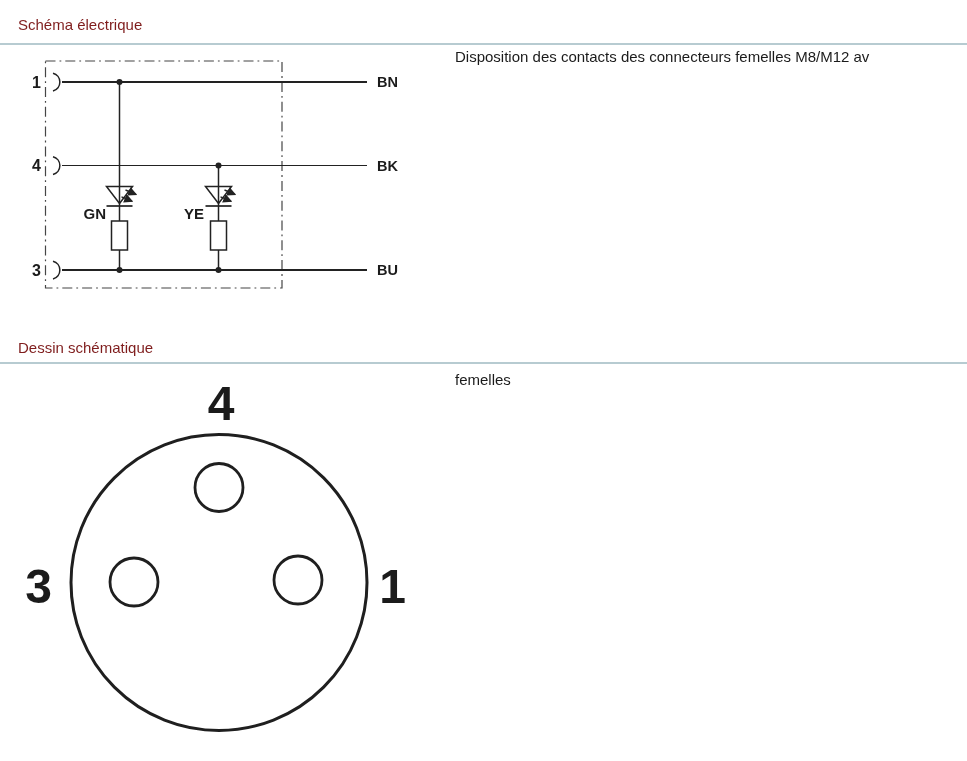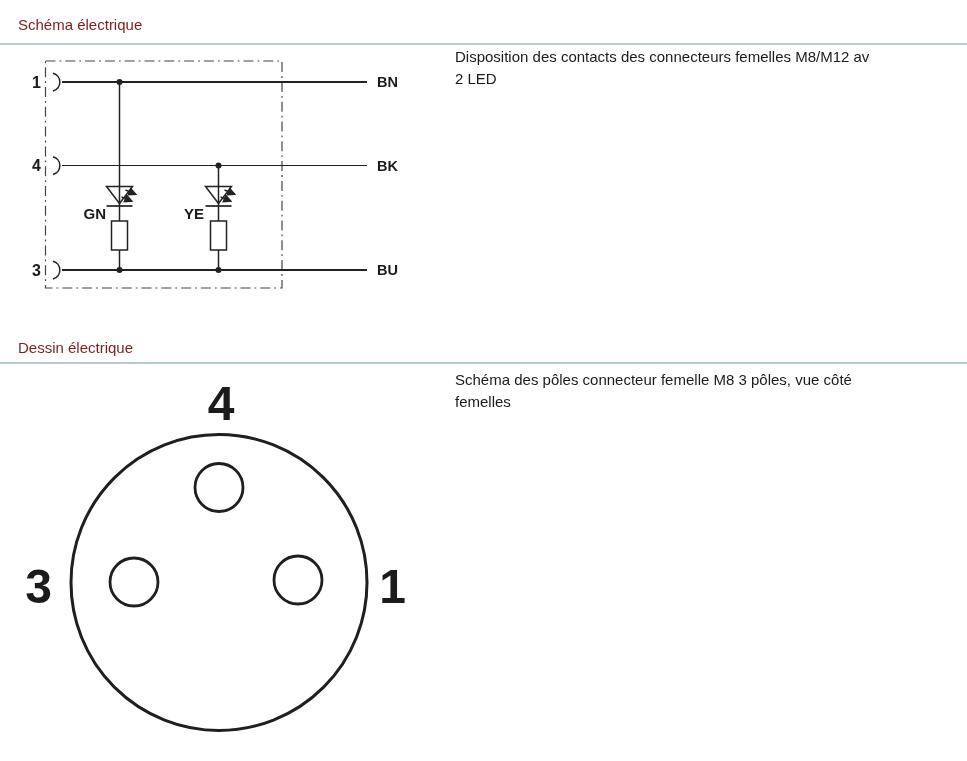--- a/index.html
+++ b/index.html
@@ -57,21 +57,20 @@
 </head>
 <body>
 
 <div class="page">
 
   <div class="section-heading heading-1">Schéma électrique</div>
   <div class="divider divider-1"></div>
 
   <div class="caption caption-1">
     <div>Disposition des contacts des connecteurs femelles M8/M12 av</div>
-    <div>2 LED</div>
   </div>
 
   <svg class="diagram-svg circuit-svg" width="440" height="320" viewBox="0 0 440 320">
     <defs>
       <marker id="ah" viewBox="0 0 10 10" refX="8.5" refY="5" markerWidth="6.5" markerHeight="6.5" orient="auto">
         <path d="M0,0 L10,5 L0,10 z" fill="#222222"></path>
       </marker>
     </defs>
 
     <rect x="45.5" y="61" width="236.5" height="227" fill="none" stroke="#454545" stroke-width="1.2" stroke-dasharray="10 4 1.8 4"></rect>
@@ -110,25 +109,24 @@
     <text x="41" y="275.5" text-anchor="end" class="schem-label pin-num">3</text>
 
     <text x="377" y="87" class="schem-label wire-lbl">BN</text>
     <text x="377" y="170.5" class="schem-label wire-lbl">BK</text>
     <text x="377" y="274.5" class="schem-label wire-lbl">BU</text>
 
     <text x="106" y="219" text-anchor="end" class="schem-label led-lbl">GN</text>
     <text x="204" y="219" text-anchor="end" class="schem-label led-lbl">YE</text>
   </svg>
 
-  <div class="section-heading heading-2">Dessin électrique</div>
+  <div class="section-heading heading-2">Dessin schématique</div>
   <div class="divider divider-2"></div>
 
   <div class="caption caption-2">
-    <div>Schéma des pôles connecteur femelle M8 3 pôles, vue côté</div>
     <div>femelles</div>
   </div>
 
   <svg class="diagram-svg connector-svg" width="440" height="391" viewBox="0 0 440 391">
 
     <circle cx="219" cy="212.5" r="148" fill="none" stroke="#1f1f1f" stroke-width="3"></circle>
 
     <circle cx="219" cy="117.5" r="24" fill="none" stroke="#1f1f1f" stroke-width="2.8"></circle>
     <circle cx="134" cy="212" r="24" fill="none" stroke="#1f1f1f" stroke-width="2.8"></circle>
     <circle cx="298" cy="210" r="24" fill="none" stroke="#1f1f1f" stroke-width="2.8"></circle>

